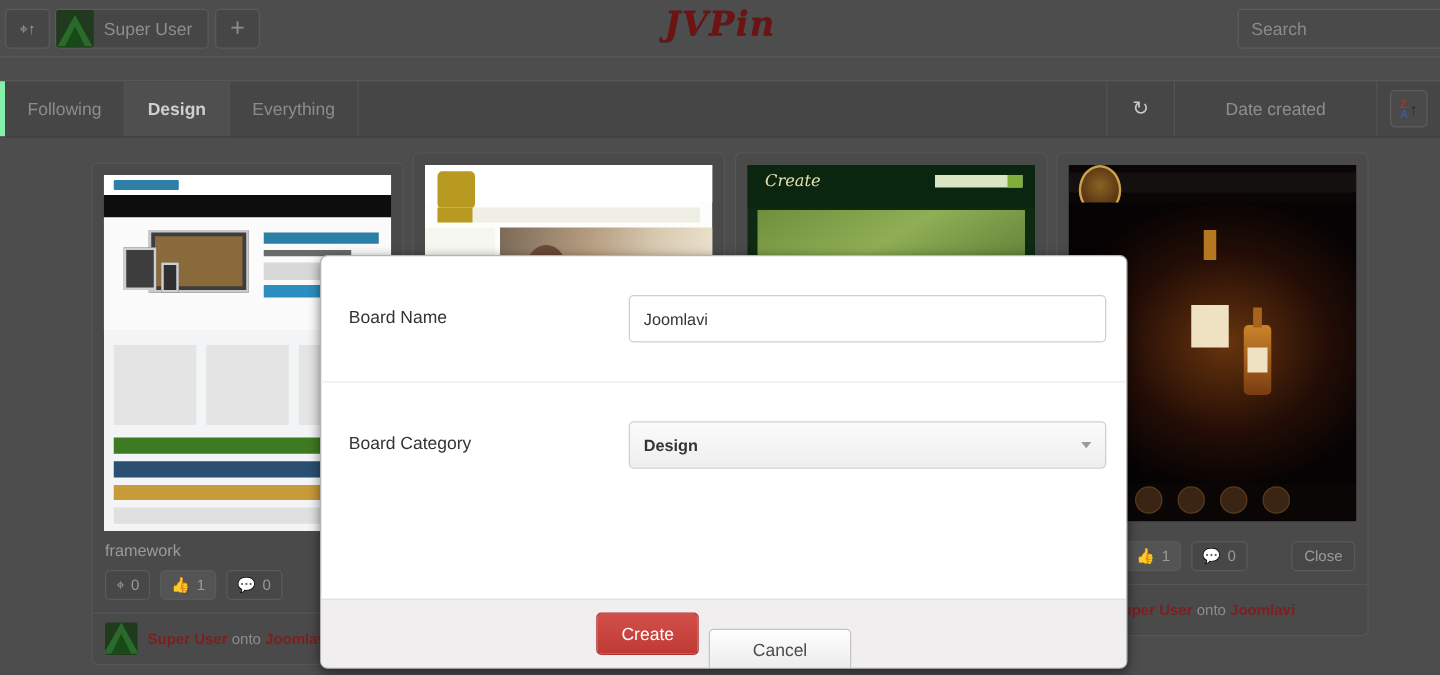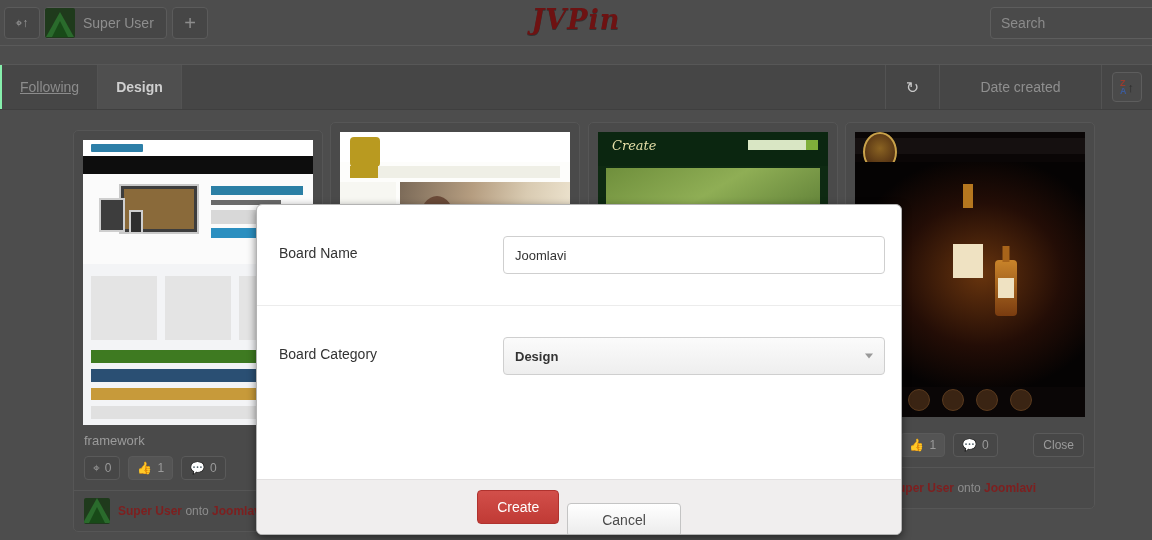--- a/index.html
+++ b/index.html
@@ -89,21 +89,21 @@
     display:flex; align-items:stretch;
   }
   .nav-tab{
     display:flex; align-items:center; justify-content:center;
     padding:0 18px;
     color:#8c8c8c;
     font-size:14px;
     border-right:1px solid #535353;
     cursor:pointer; user-select:none;
   }
-  .nav-tab:first-child{ border-left:2px solid #86efac;text-decoration:underline; }
+  .nav-tab:first-child{ border-left:4px solid #86efac; }
   .nav-tab.active{
     background:#4f4f4f;
     color:#cfcfcf;
     font-weight:bold;
   }
   .nav-spacer{ flex:1; border-right:1px solid #535353;}
   .nav-right{ display:flex; align-items:stretch; }
   .nav-icon{
     display:flex;align-items:center;justify-content:center;
     width:54px; border-right:1px solid #535353;
@@ -368,20 +368,23 @@
   <input class="search" placeholder="Search" style="">
 </div>
 
 <div class="navbar">
   <div class="nav-tab">
     <span>Following</span>
   </div>
   <div class="nav-tab active">
     <span>Design</span>
   </div>
+  <div class="nav-tab">
+    <span>Everything</span>
+  </div>
   <div class="nav-spacer"></div>
   <div class="nav-right">
     <div class="nav-icon">
       <span>↻</span>
     </div>
     <div class="nav-sortlabel">
       <span>Date created</span>
     </div>
     <div class="nav-sortbtn">
       <div class="sortbox">

